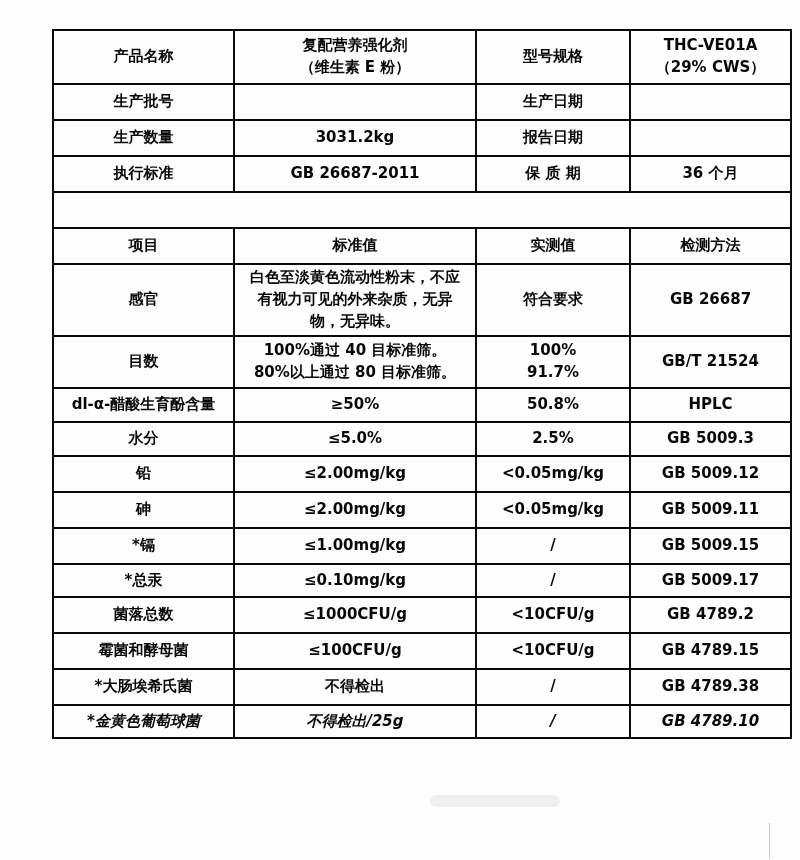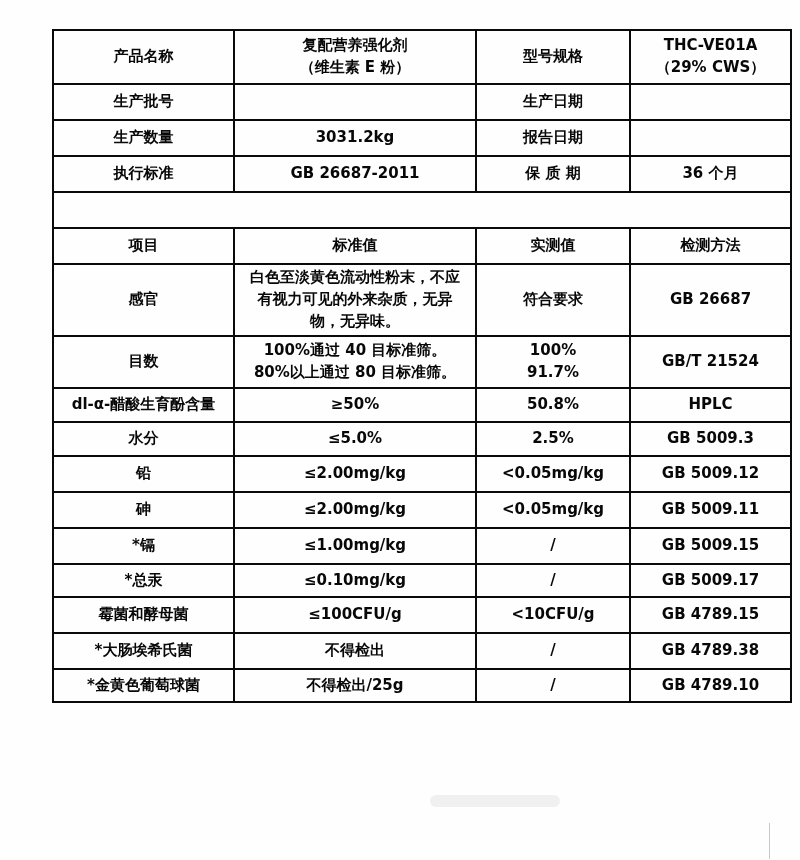--- a/index.html
+++ b/index.html
@@ -154,33 +154,39 @@
       <td class="standard-cell">≤1.00mg/kg</td>
       <td>/</td>
       <td>GB 5009.15</td>
     </tr>
     <tr style="height:33px;">
       <td class="item-cell">*总汞</td>
       <td class="standard-cell">≤0.10mg/kg</td>
       <td>/</td>
       <td>GB 5009.17</td>
     </tr>
+    <tr style="height:36px;">
+      <td class="item-cell">菌落总数</td>
+      <td class="standard-cell">≤1000CFU/g</td>
+      <td>&lt;10CFU/g</td>
+      <td>GB 4789.2</td>
+    </tr>
     <tr style="height:36px;margin-top:40px;">
       <td class="item-cell">霉菌和酵母菌</td>
       <td class="standard-cell">≤100CFU/g</td>
       <td>&lt;10CFU/g</td>
       <td>GB 4789.15</td>
     </tr>
     <tr style="height:36px;">
       <td class="item-cell">*大肠埃希氏菌</td>
       <td class="standard-cell">不得检出</td>
       <td>/</td>
       <td>GB 4789.38</td>
     </tr>
-    <tr style="height:33px;">
+    <tr style="height:33px;font-style:italic;">
       <td class="item-cell">*金黄色葡萄球菌</td>
       <td class="standard-cell">不得检出/25g</td>
       <td class="valign-top">/</td>
       <td>GB 4789.10</td>
     </tr>
   </tbody>
     </table>
 </div>
 
 <div class="artifact-smudge"></div>

